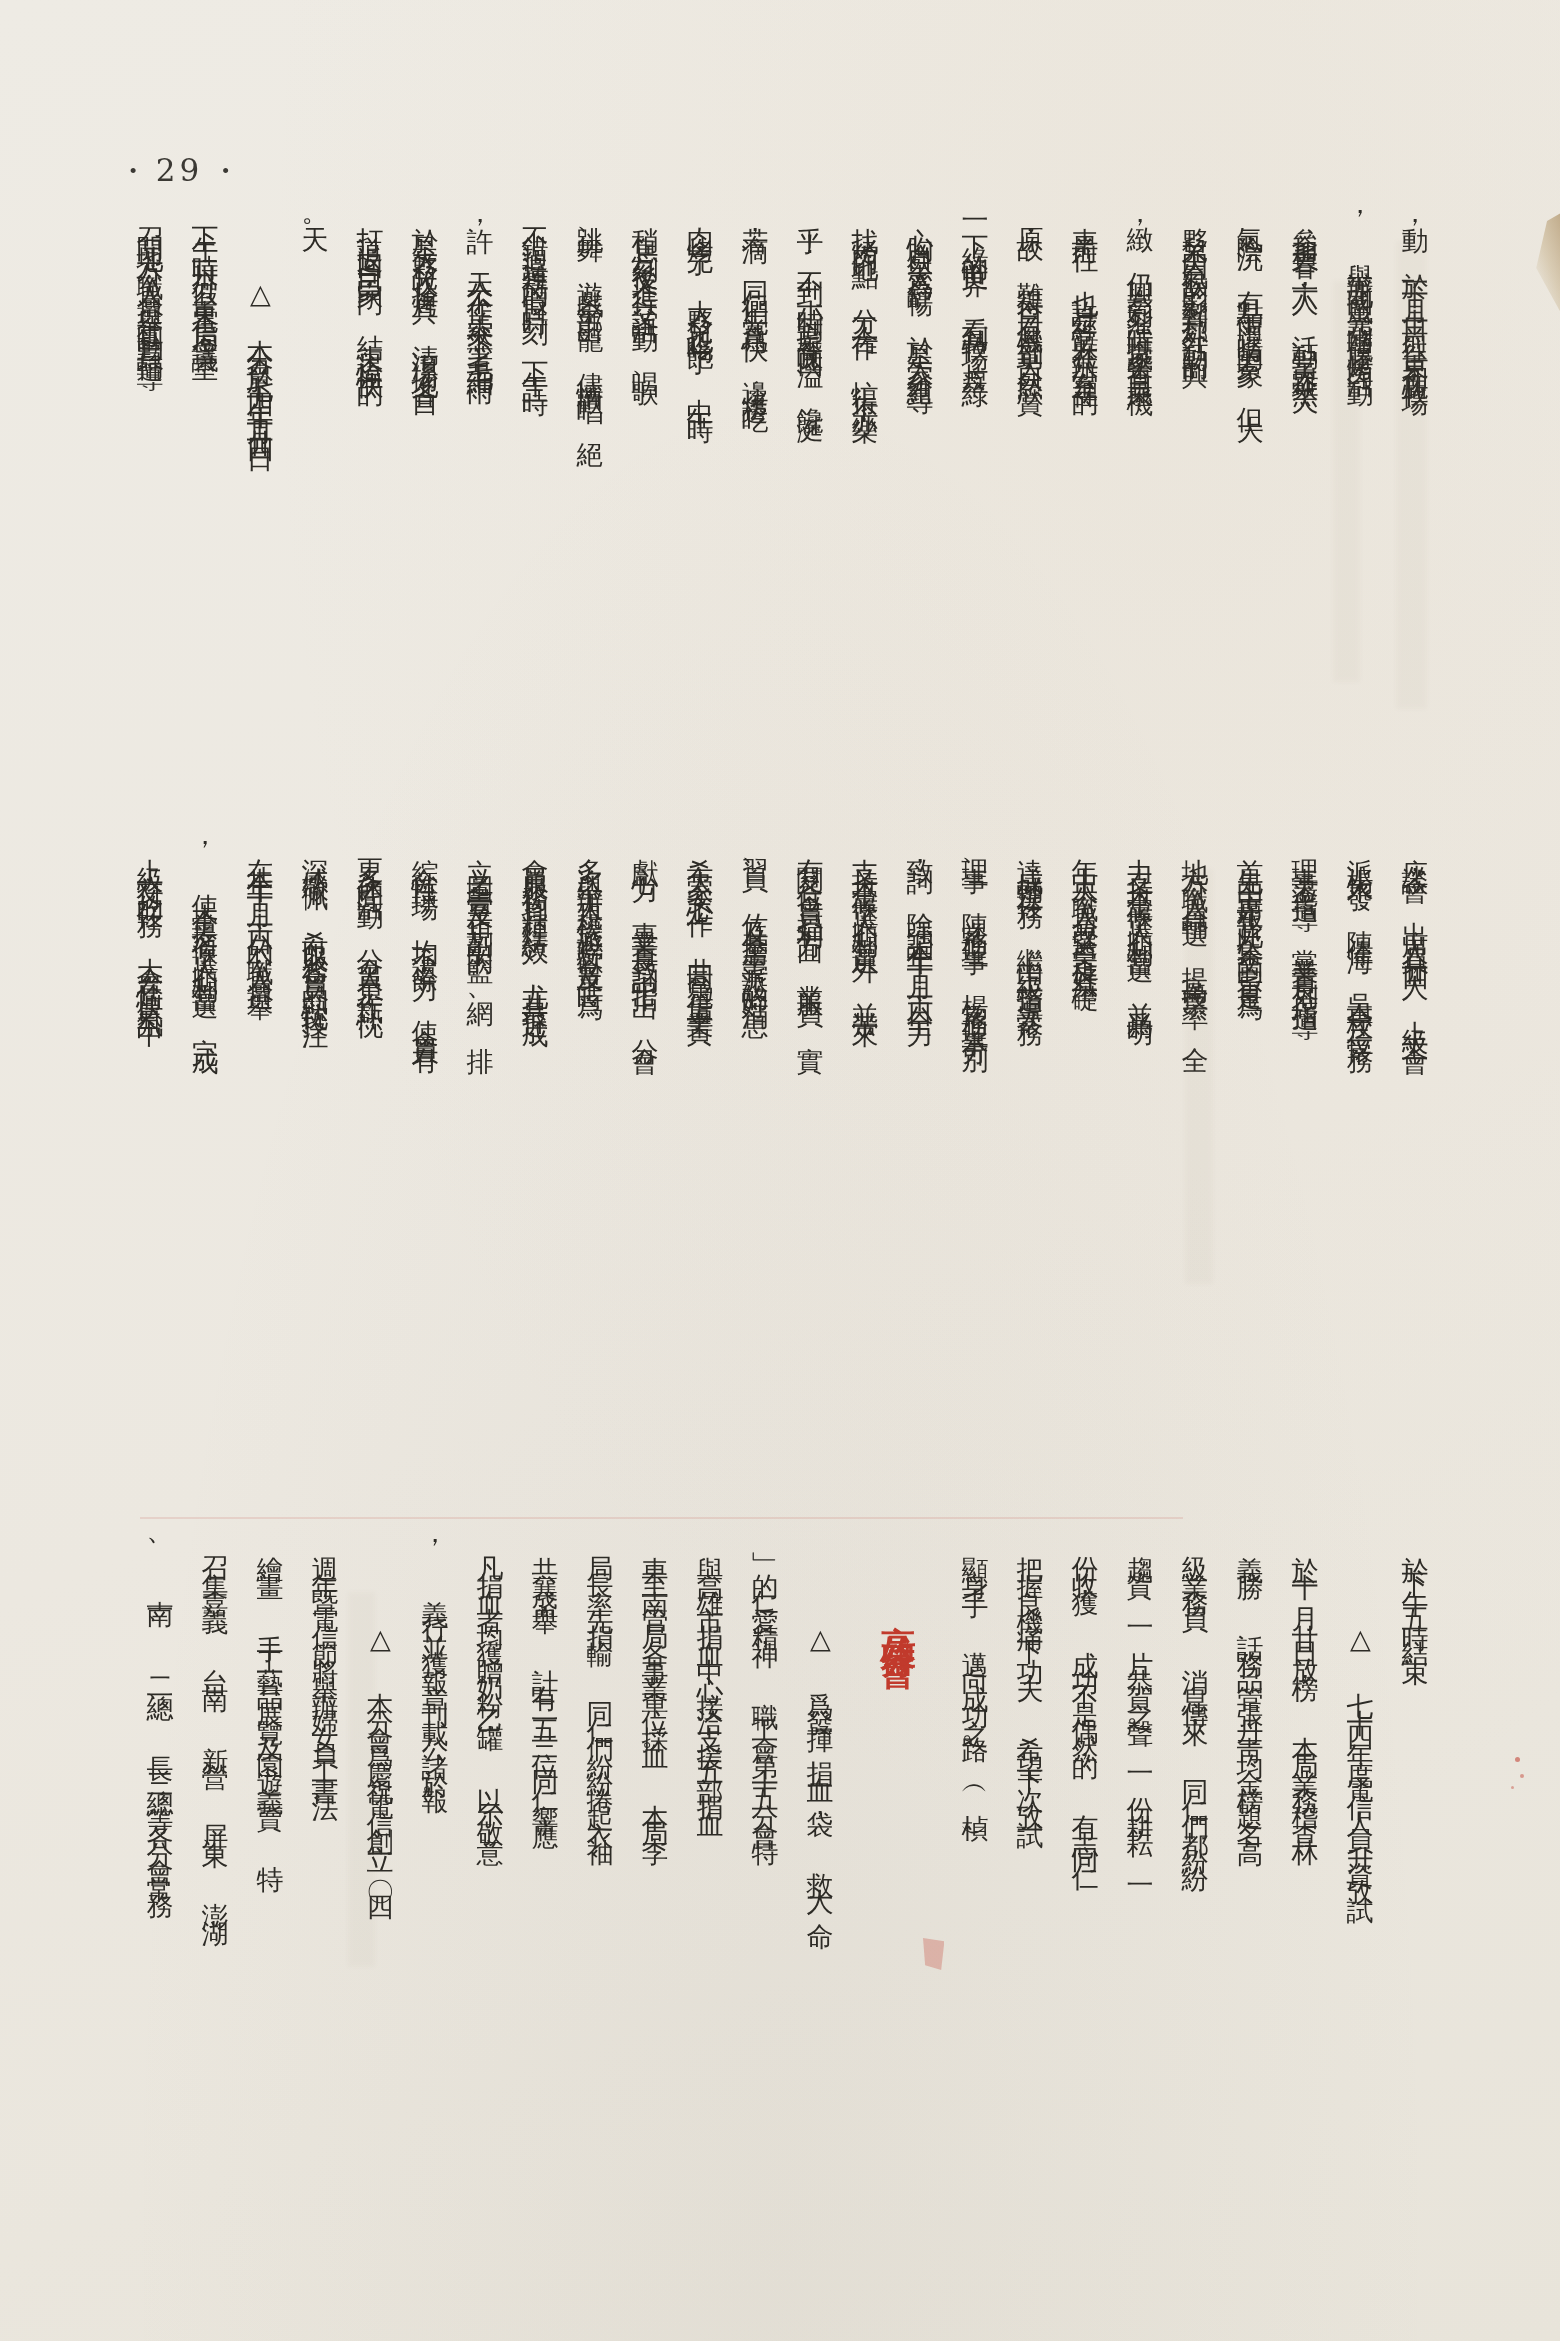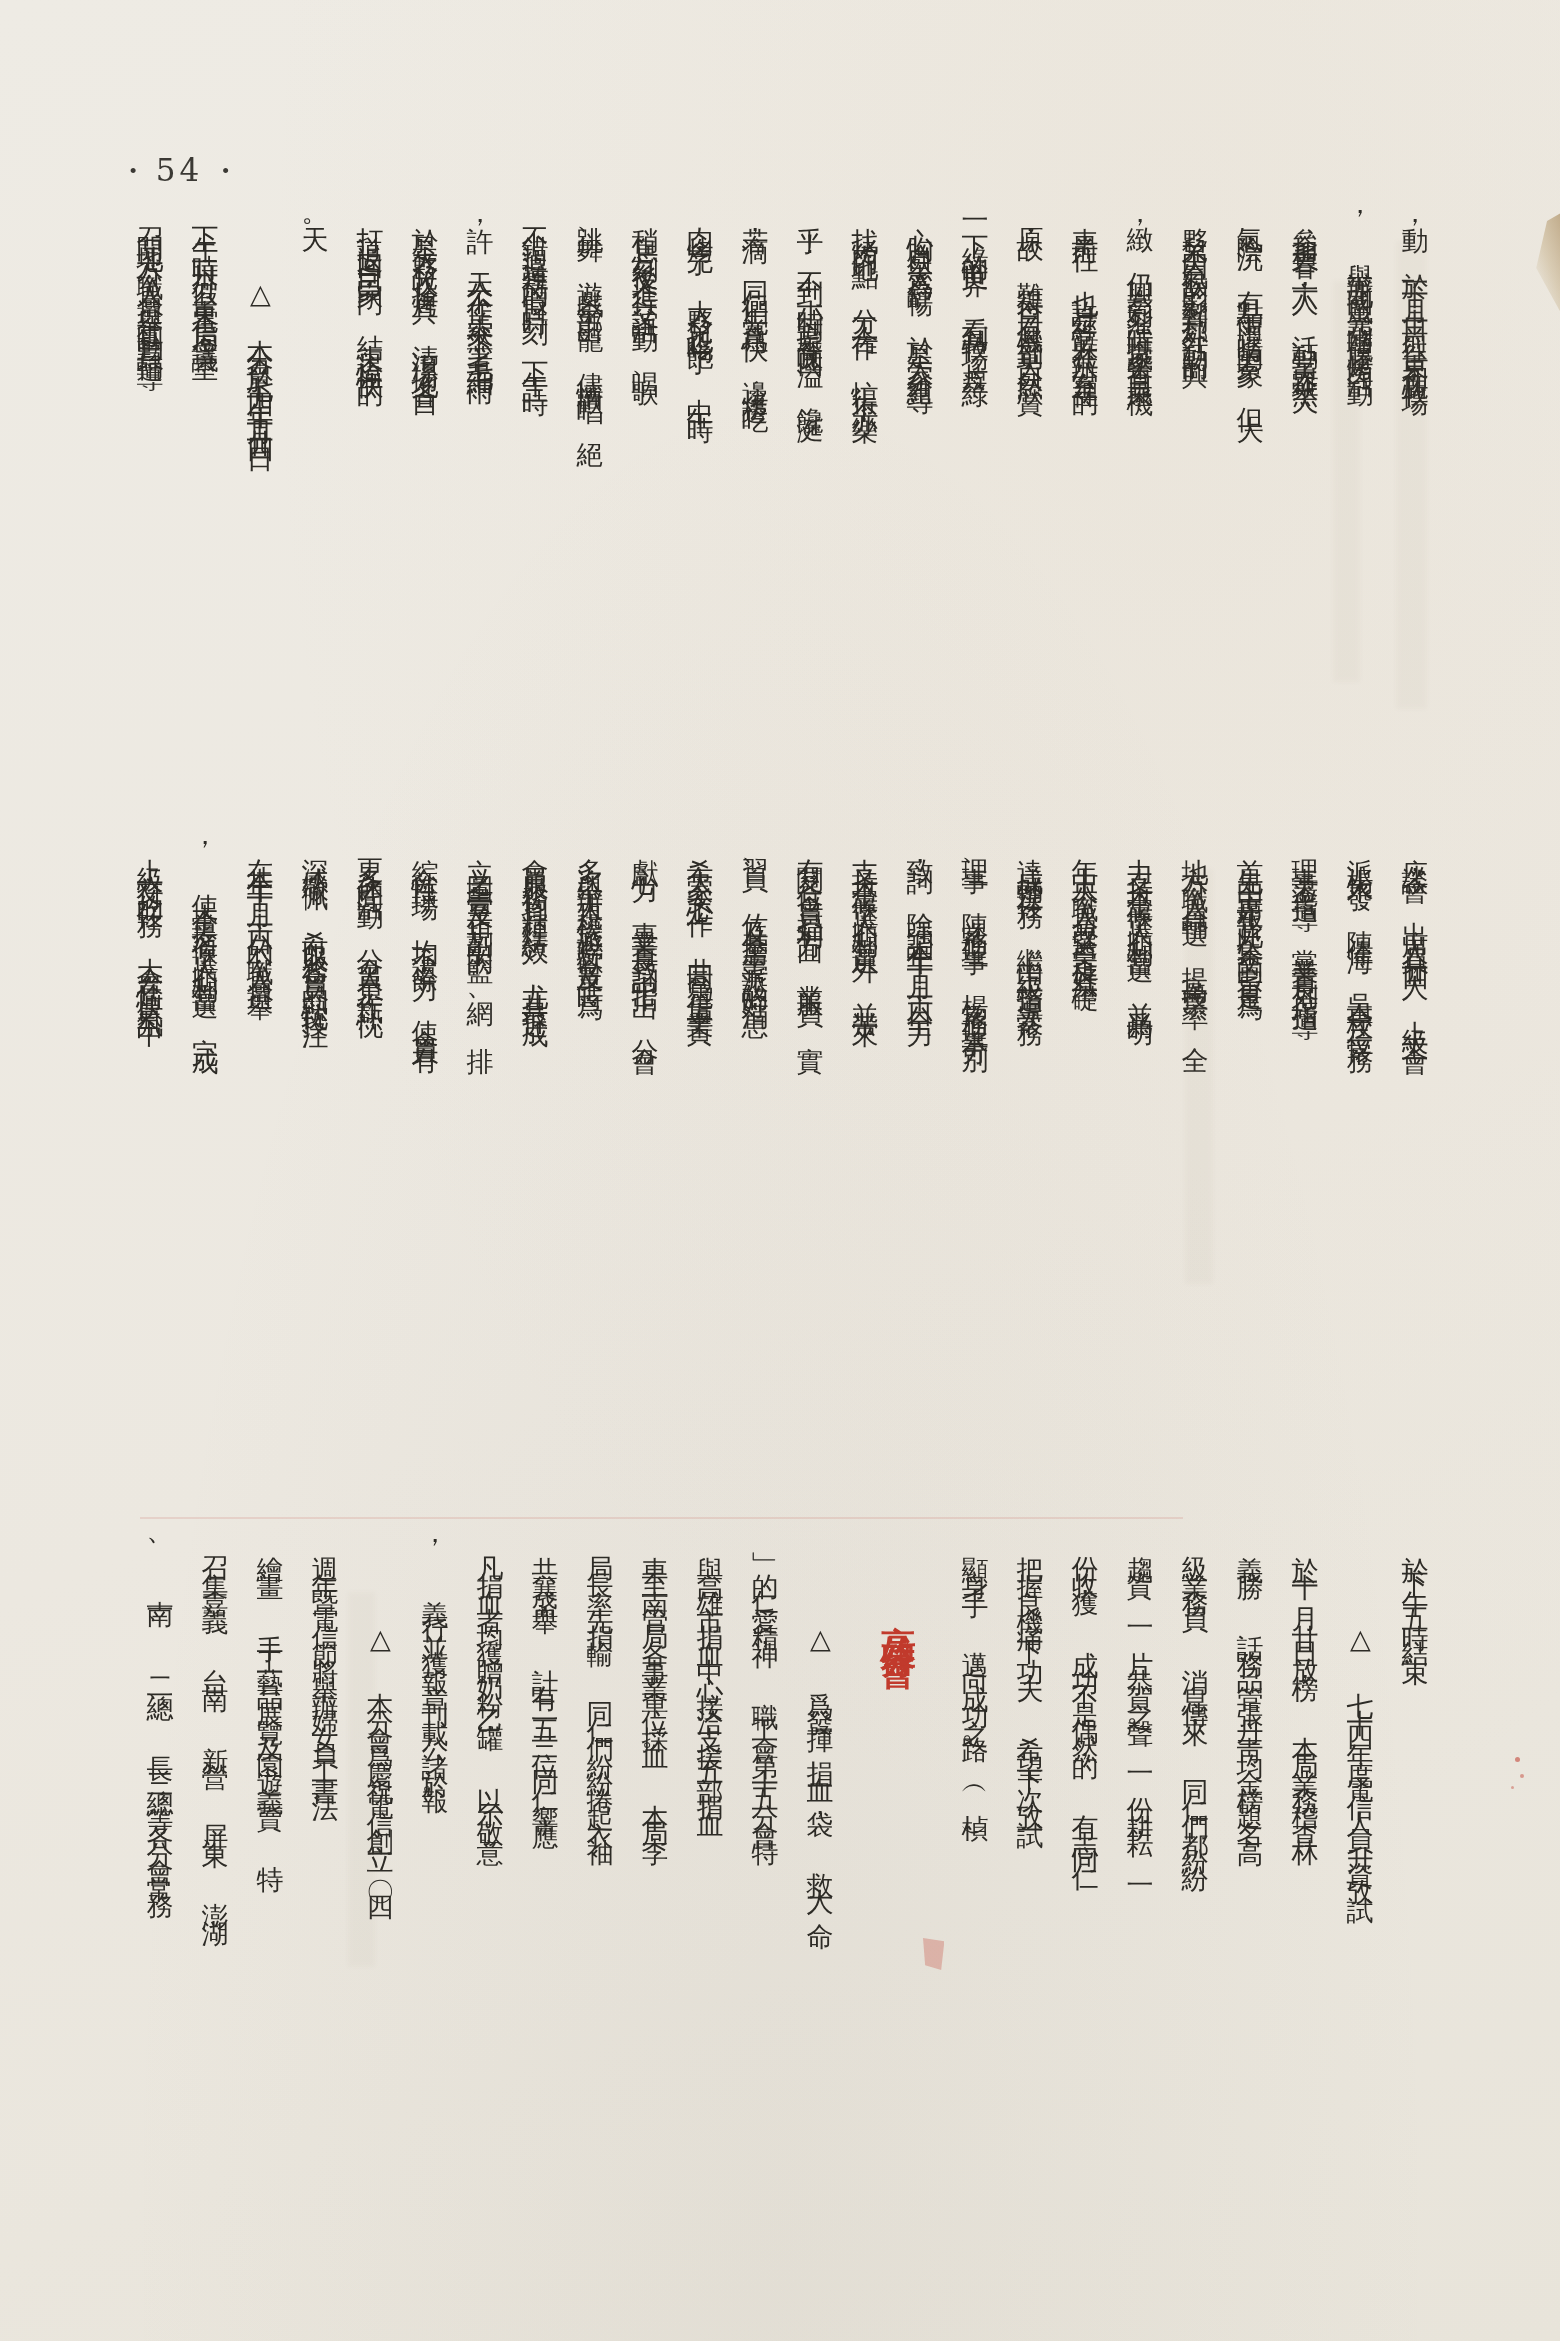--- a/index.html
+++ b/index.html
@@ -81,21 +81,21 @@
   .g3{right:348px;top:869px;width:28px;height:415px;}
   .g4{left:348px;top:1592px;width:27px;height:375px;}
 </style>
 </head>
 <body>
 
 <div id="page">
 
   <div class="pagenum">
     <span class="dot">•</span>
-    <span class="num">54</span>
+    <span class="num">29</span>
     <span class="dot">•</span>
   </div>
 
   <section class="band band-a">
       <div class="col">動，於十一月十日前往台東初鹿牧場</div>
       <div class="col">，舉辦北國風光尋幽攬勝烤肉活動，</div>
       <div class="col">參加員眷一二六人，活動當天雖然天</div>
       <div class="col">氣陰沉，有點乍雨還晴的景象，但大</div>
       <div class="col">夥兒不因氣候的影響到郊外活動的興</div>
       <div class="col">緻，仍興高彩烈準時携家帶眷自乘機</div>

